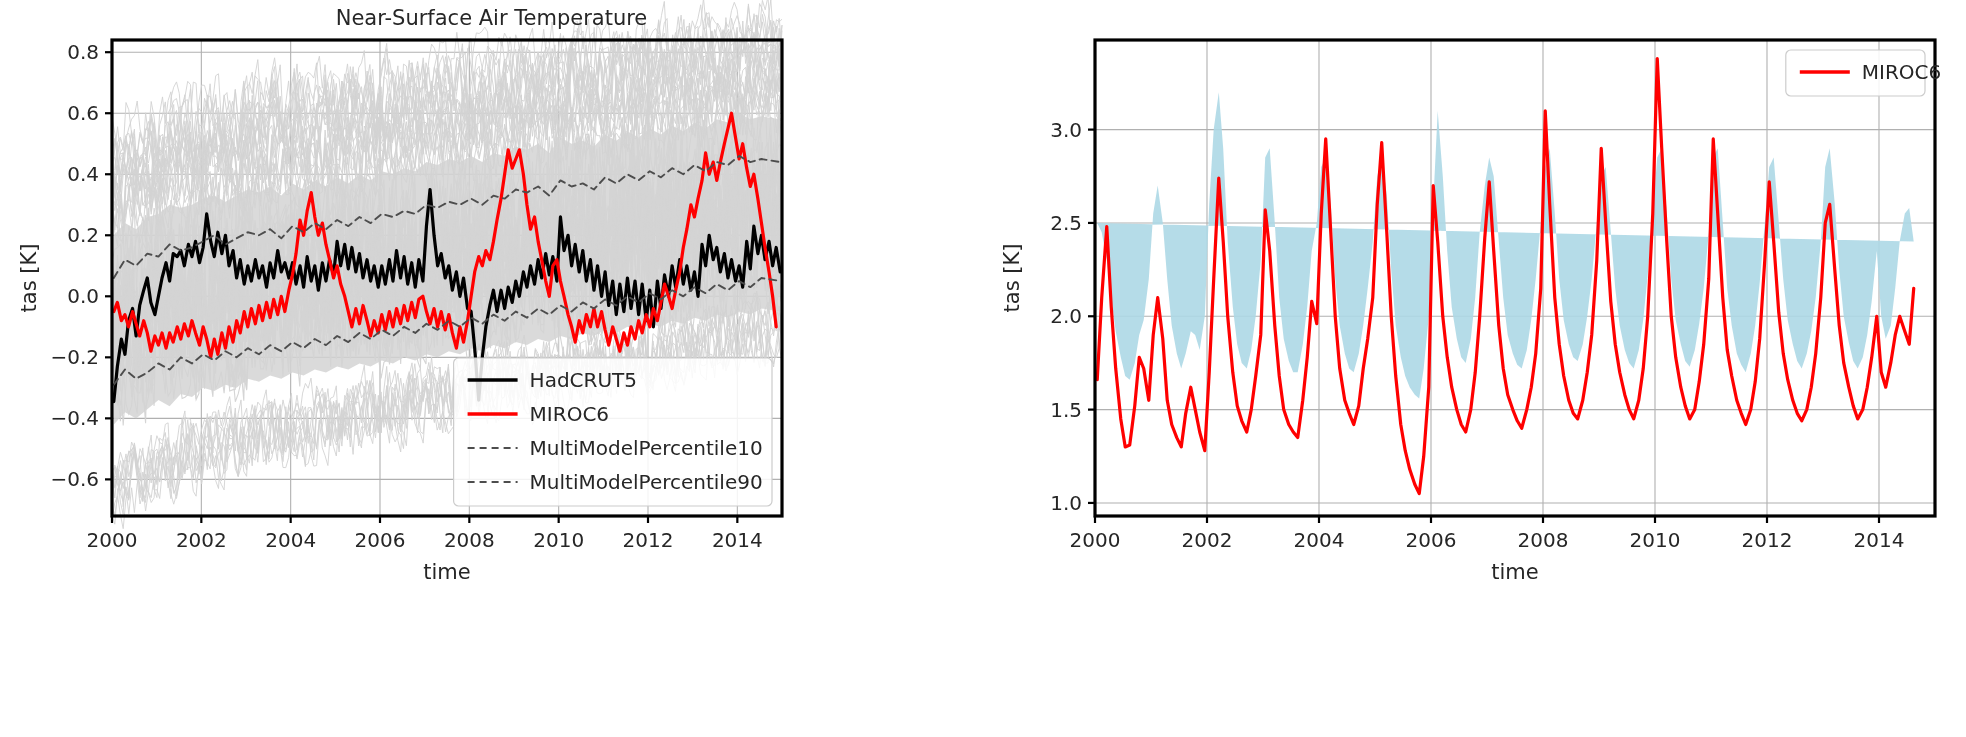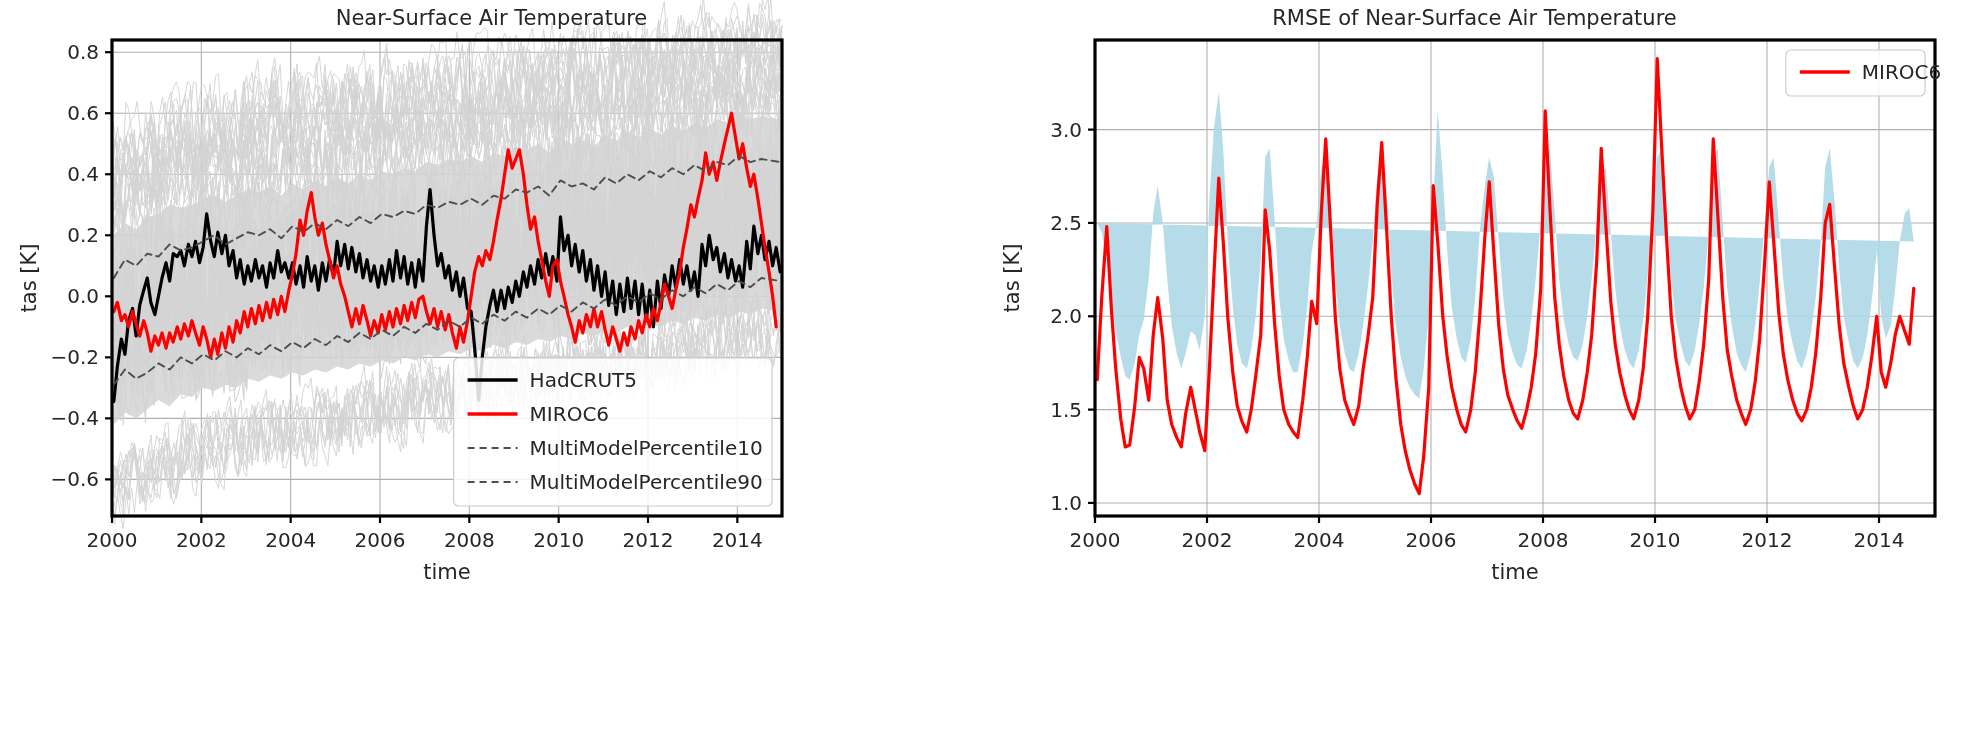--- a/index.html
+++ b/index.html
@@ -161,21 +161,20 @@
           <text x="529.6" y="421" class="legend-label">MIROC6</text>
           <line x1="467.6" x2="517.6" y1="448" y2="448" stroke="#4d4d4d" stroke-width="1.8" stroke-linecap="butt" stroke-dasharray="7,5"></line>
           <text x="529.6" y="455" class="legend-label">MultiModelPercentile10</text>
           <line x1="467.6" x2="517.6" y1="482" y2="482" stroke="#4d4d4d" stroke-width="1.8" stroke-linecap="butt" stroke-dasharray="7,5"></line>
           <text x="529.6" y="489" class="legend-label">MultiModelPercentile90</text>
         </g>
       </svg>
   </div>
 
   <div class="panel" id="panel-right">
-    <div class="axes-title">RMSE of Near-Surface Air Temperature</div>
     <svg id="svg-right" width="983" height="737">
         <g>
           <line x1="112" x2="112" y1="40" y2="516" class="grid-line"></line>
           <line x1="224" x2="224" y1="40" y2="516" class="grid-line"></line>
           <line x1="336" x2="336" y1="40" y2="516" class="grid-line"></line>
           <line x1="448" x2="448" y1="40" y2="516" class="grid-line"></line>
           <line x1="560" x2="560" y1="40" y2="516" class="grid-line"></line>
           <line x1="672" x2="672" y1="40" y2="516" class="grid-line"></line>
           <line x1="784" x2="784" y1="40" y2="516" class="grid-line"></line>
           <line x1="896" x2="896" y1="40" y2="516" class="grid-line"></line>

